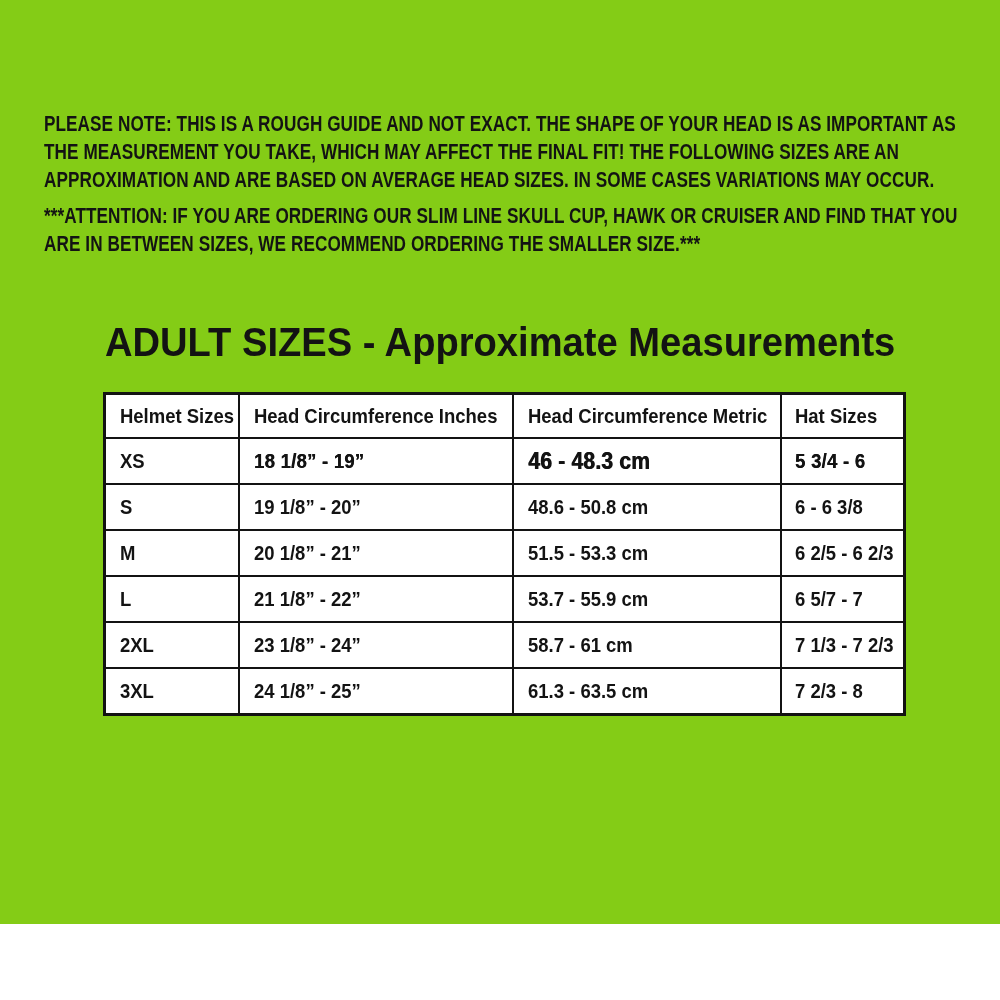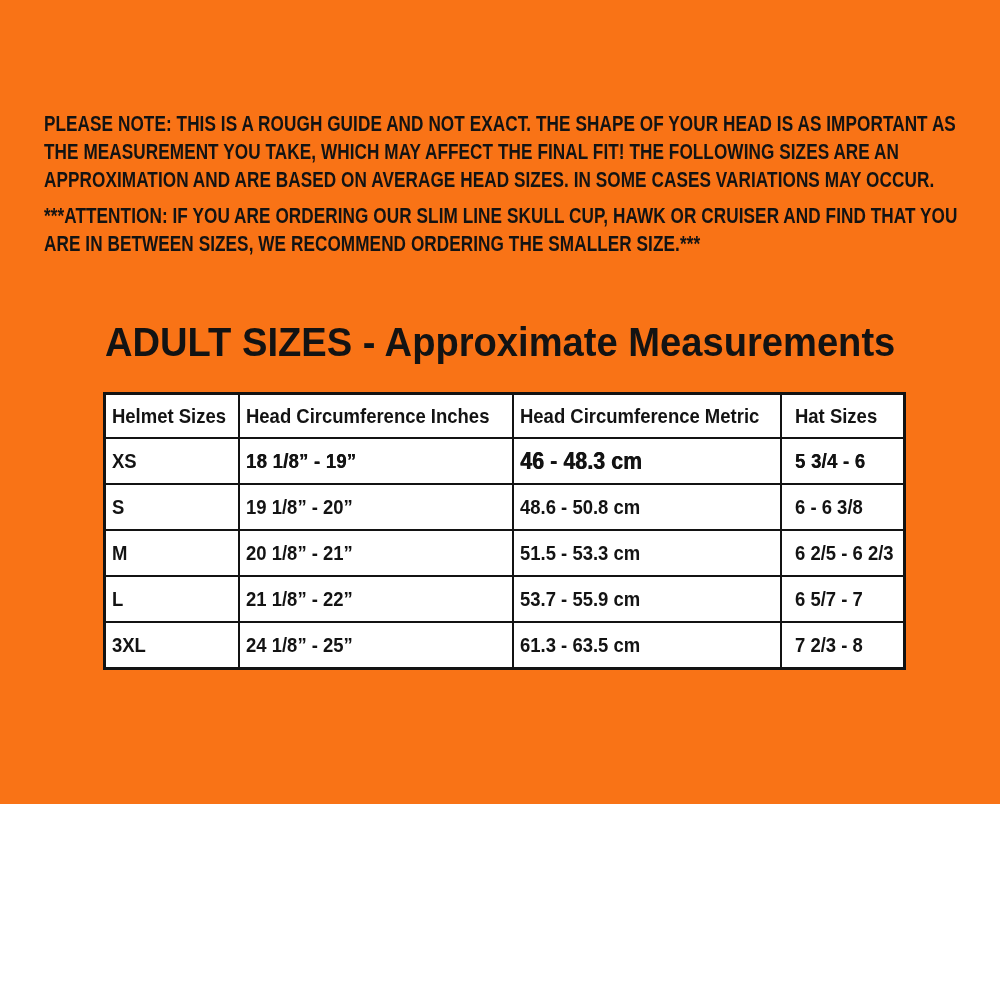--- a/index.html
+++ b/index.html
@@ -1,19 +1,19 @@
 <!DOCTYPE html>
 <html><head>
 <meta charset="utf-8">
 <style>
   html,body{margin:0;padding:0;background:#fff;}
   .page{
     position:relative;
-    width:1000px;height:804px;
-    background:#f97316;
+    width:1000px;height:924px;
+    background:#84cc16;
     font-family:"Liberation Sans", sans-serif;
     color:#131313;
     overflow:hidden;
   }
   
   .cndp{
     display:block;
     width:1173px;
     transform:scaleX(0.78);
     transform-origin:0 0;
@@ -38,21 +38,21 @@
     border-collapse:collapse;
     table-layout:fixed;
     background:#fff;
   }
   table.size-table, table.size-table th, table.size-table td{
     border:2px solid #131313;
   }
   table.size-table{border-width:3px;}
   col.c1{width:134px;} col.c2{width:274px;} col.c3{width:268px;} col.c4{width:124px;}
   th,td{
-    padding:0 4px 0 6px;
+    padding:0 4px 0 14px;
     text-align:left;
     vertical-align:middle;
     height:44px;
     font-weight:700;
   }
   thead th{height:42px;}
   th:nth-child(4),td:nth-child(4){padding-left:13px;}
   .cnd{
     display:inline-block;
     transform:scaleX(0.88);
@@ -127,20 +127,26 @@
           <td><span class="cnd">51.5 - 53.3 cm</span></td>
           <td><span class="cnd">6 2/5 - 6 2/3</span></td>
         </tr>
         <tr>
           <td><span class="cnd">L</span></td>
           <td><span class="cnd">21 1/8” - 22”</span></td>
           <td><span class="cnd">53.7 - 55.9 cm</span></td>
           <td><span class="cnd">6 5/7 - 7</span></td>
         </tr>
         <tr>
+          <td><span class="cnd">2XL</span></td>
+          <td><span class="cnd">23 1/8” - 24”</span></td>
+          <td><span class="cnd">58.7 - 61 cm</span></td>
+          <td><span class="cnd">7 1/3 - 7 2/3</span></td>
+        </tr>
+        <tr>
           <td><span class="cnd">3XL</span></td>
           <td><span class="cnd">24 1/8” - 25”</span></td>
           <td><span class="cnd">61.3 - 63.5 cm</span></td>
           <td><span class="cnd">7 2/3 - 8</span></td>
         </tr>
       </tbody>
   </table>
 
 </div>
 

